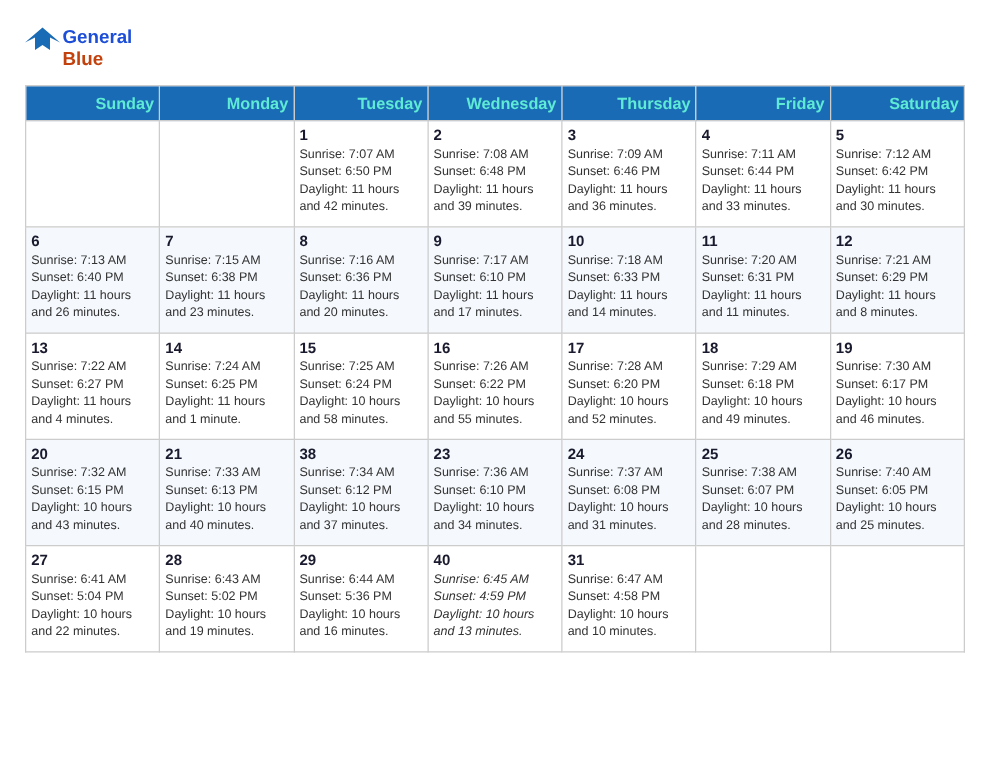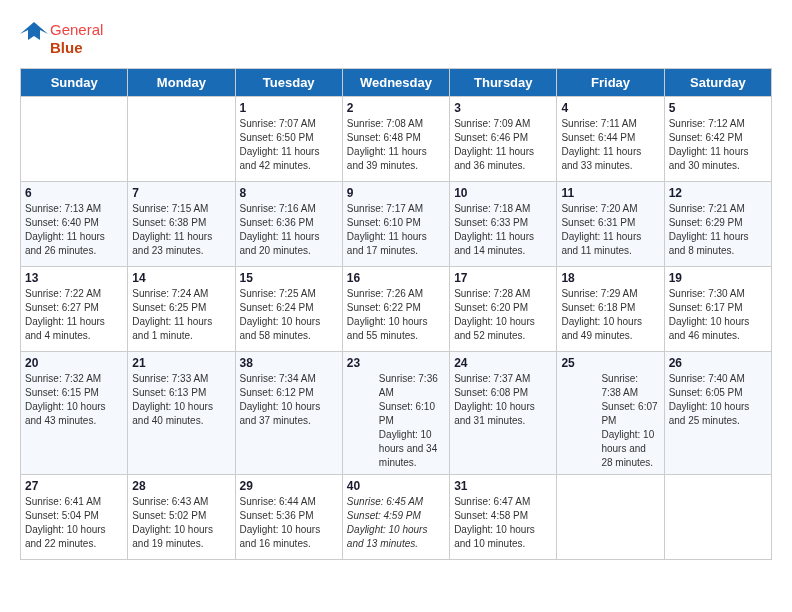--- a/index.html
+++ b/index.html
@@ -33,25 +33,25 @@
       font-size: 14px;
       color: #555;
     }
     table {
       width: 100%;
       border-collapse: collapse;
       table-layout: fixed;
     }
     thead tr th {
       background-color: #1a6bb5;
-      color: #ffffff;
+      color: #5eead4;
       font-size: 13px;
       font-weight: bold;
       padding: 6px 4px;
-      text-align: center;
+      text-align: right;
       border: 1px solid #ccc;
     }
     tbody tr td {
       vertical-align: top;
       border: 1px solid #ccc;
       padding: 4px;
       font-size: 10.5px;
       color: #333;
       height: 85px;
       background: #fff;
@@ -74,21 +74,21 @@
 </head>
 <body>
 
 <div class="header">
   <div class="logo">
   <div style="display:flex;align-items:center;gap:2px;">
     <svg width="28" height="38" viewBox="0 0 28 38">
       <polygon points="14,2 28,14 20,10 20,20 14,16 8,20 8,10 0,14" fill="#1a6bb5"></polygon>
     </svg>
     <div style="display:flex;flex-direction:column;">
-      <span style="font-size:15px;font-weight:normal;color:#ef4444;line-height:1.2;">General</span>
+      <span style="font-size:15px;font-weight:bold;color:#1d4ed8;line-height:1.2;">General</span>
       <span style="font-size:15px;font-weight:bold;color:#c2410c;line-height:1.2;">Blue</span>
     </div>
   </div>
 </div>
   <div class="title-block">
     <div class="month-title"></div>
     <div class="subtitle"></div>
   </div>
 </div>
 
@@ -241,33 +241,33 @@
 Daylight: 10 hours and 40 minutes.</div>
         </td>
         <td>
           <div class="day-num">38</div>
           <div class="day-info" style="white-space: pre-line;">Sunrise: 7:34 AM
 Sunset: 6:12 PM
 Daylight: 10 hours and 37 minutes.</div>
         </td>
         <td>
           <div class="day-num">23</div>
-          <div class="day-info" style="white-space: pre-line; margin-left: 32px;">Sunrise: 7:36 AM
+          <div class="day-info" style="white-space: pre-line;">Sunrise: 7:36 AM
 Sunset: 6:10 PM
 Daylight: 10 hours and 34 minutes.</div>
         </td>
         <td>
           <div class="day-num">24</div>
           <div class="day-info" style="white-space: pre-line;">Sunrise: 7:37 AM
 Sunset: 6:08 PM
 Daylight: 10 hours and 31 minutes.</div>
         </td>
         <td>
           <div class="day-num">25</div>
-          <div class="day-info" style="white-space: pre-line; margin-left: 40px;">Sunrise: 7:38 AM
+          <div class="day-info" style="white-space: pre-line;">Sunrise: 7:38 AM
 Sunset: 6:07 PM
 Daylight: 10 hours and 28 minutes.</div>
         </td>
         <td>
           <div class="day-num">26</div>
           <div class="day-info" style="white-space: pre-line;">Sunrise: 7:40 AM
 Sunset: 6:05 PM
 Daylight: 10 hours and 25 minutes.</div>
         </td>
       </tr>

